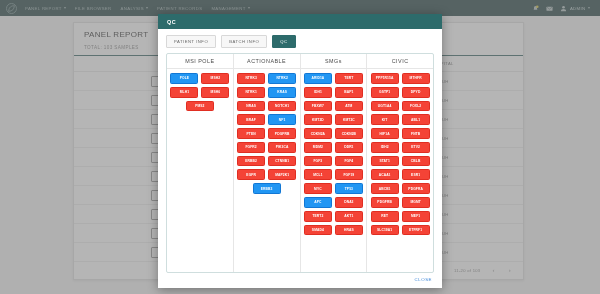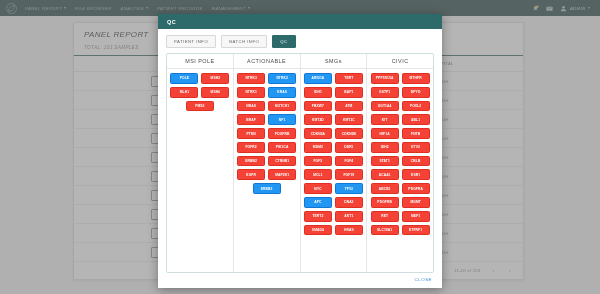--- a/index.html
+++ b/index.html
@@ -7,21 +7,20 @@
   body {
     font-family: "Liberation Sans", sans-serif;
     background:#ffffff;
     position:relative;
   }
 
   
   .app {
     position:absolute; inset:0;
     background:#a21caf;
-    font-style:italic;
   }
   .navbar {
     height:16px; background:#2d4a4a;
     display:flex; align-items:center;
     padding:0 6px;
     position:relative; z-index:2;
   }
   .brand-logo {
     width:11px; height:11px; border-radius:50%;
     border:1px solid #6f8a8a; margin-right:8px;

